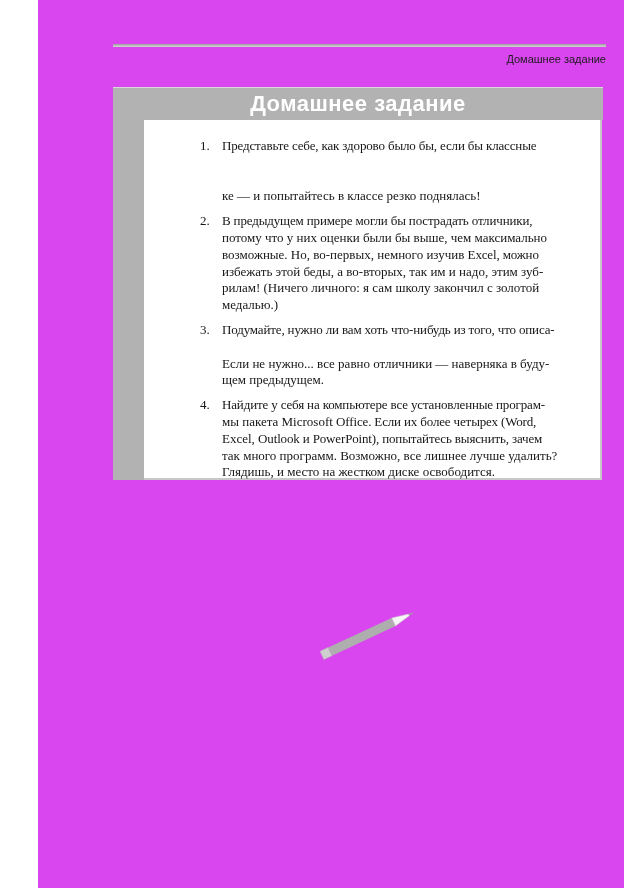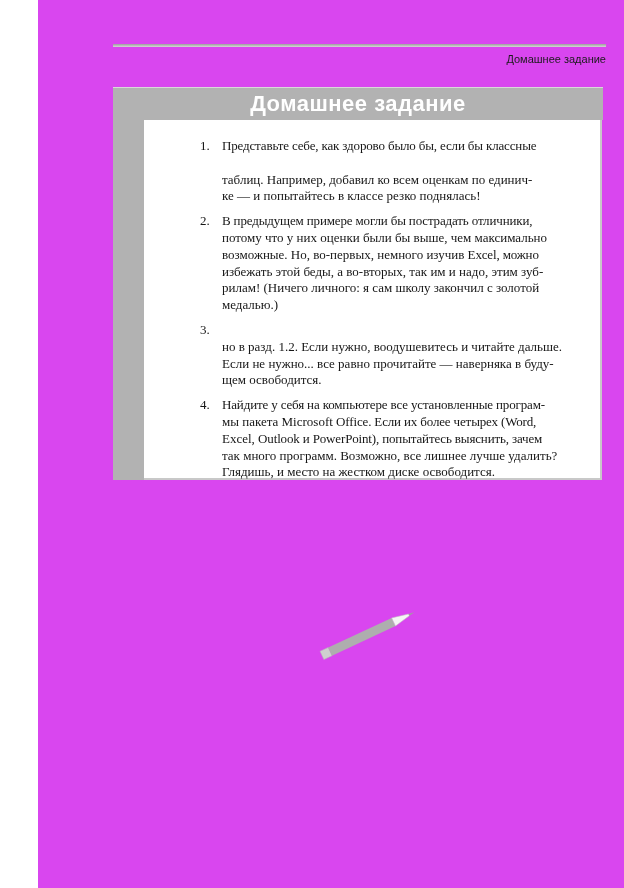--- a/index.html
+++ b/index.html
@@ -81,29 +81,29 @@
   <div class="hw-banner">
     <span>Домашнее задание</span>
   </div>
 
   <div class="hw-leftbar"></div>
 
   <div class="hw-box">
     <div class="hw-list">
         <div class="hw-item">
           <span class="hw-num">1.</span>
-          <div class="hw-body"><span class="b">Представьте себе, как здорово было бы, если бы классные</span><br><br><span>таблиц. Например, добавил ко всем оценкам по единич-</span><br><span>ке — и попытайтесь в классе резко поднялась!</span></div>
+          <div class="hw-body"><span class="b">Представьте себе, как здорово было бы, если бы классные</span><br><br><br><span>ке — и попытайтесь в классе резко поднялась!</span></div>
         </div>
         <div class="hw-item">
           <span class="hw-num">2.</span>
           <div class="hw-body"><span class="b">В предыдущем примере могли бы пострадать отличники,</span><br><span>потому что у них оценки были бы выше, чем максимально</span><br><span>возможные. Но, во-первых, немного изучив </span><span class="b">Excel, можно</span><br><span>избежать этой беды, а во-вторых, так им и надо, этим зуб-</span><br><span>рилам! (Ничего личного: я сам школу закончил с золотой</span><br><span>медалью.)</span></div>
         </div>
         <div class="hw-item">
           <span class="hw-num">3.</span>
-          <div class="hw-body"><br><span>но в разд. 1.2. Если нужно, воодушевитесь и читайте дальше.</span><br><span>Если не нужно... все равно прочитайте — наверняка в буду-</span><br><span>щем освободится.</span></div>
+          <div class="hw-body"><span class="b">Подумайте, нужно ли вам хоть что-нибудь из того, что описа-</span><br><br><span>Если не нужно... все равно отличники — наверняка в буду-</span><br><span>щем предыдущем.</span></div>
         </div>
         <div class="hw-item">
           <span class="hw-num">4.</span>
           <div class="hw-body"><span class="b">Найдите у себя на компьютере все установленные програм-</span><br><span>мы пакета Microsoft </span><span class="b">Office. Если их более четырех (Word,</span><br><span>Excel, </span><span class="b">Outlook и PowerPoint), попытайтесь выяснить, зачем</span><br><span>так много программ. Возможно, все лишнее лучше удалить?</span><br><span>Глядишь, и место на жестком диске освободится.</span></div>
         </div>
       </div>
   </div>
 
   <svg class="pencil" width="120" height="70" viewBox="0 0 120 70" xmlns="http://www.w3.org/2000/svg">
     <g transform="rotate(-25 60 35)">

